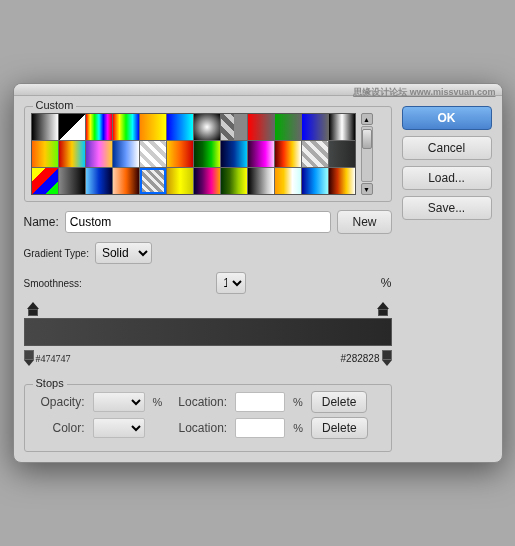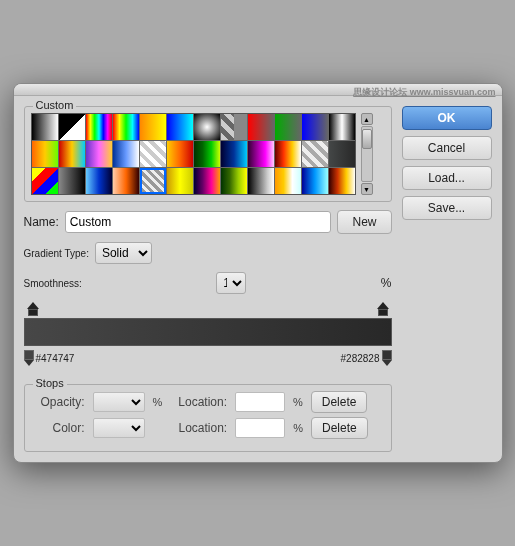--- a/index.html
+++ b/index.html
@@ -417,21 +417,21 @@
           </div>
           <div style="width:14px; height:14px; display:flex; flex-direction:column; align-items:center;">
             <div style="width:0;height:0;border-left:6px solid transparent;border-right:6px solid transparent;border-bottom:7px solid #222;"></div>
             <div style="width:10px;height:7px;background:#222;border:1px solid #555;"></div>
           </div>
         </div>
 
         <div class="gradient-bar"></div>
 
         <div style="display:flex; justify-content:space-between; padding: 2px 0 0; align-items:center;">
-          <div style="display:flex; align-items:center; gap:2px;">
+          <div style="display:flex; align-items:center; gap:2px;font-family:Liberation Serif, serif;">
             <div style="display:flex;flex-direction:column;align-items:center;cursor:pointer;">
               <div style="width:10px;height:10px;background:#444;border:1px solid #666;"></div>
               <div style="width:0;height:0;border-left:5px solid transparent;border-right:5px solid transparent;border-top:6px solid #333;"></div>
             </div>
             <span style="font-size:10px;color:#222;">#474747</span>
           </div>
           <div style="display:flex; align-items:center; gap:2px; justify-content:flex-end;">
             <span style="font-size:10px;color:#222;">#282828</span>
             <div style="display:flex;flex-direction:column;align-items:center;cursor:pointer;">
               <div style="width:10px;height:10px;background:#333;border:1px solid #666;"></div>

